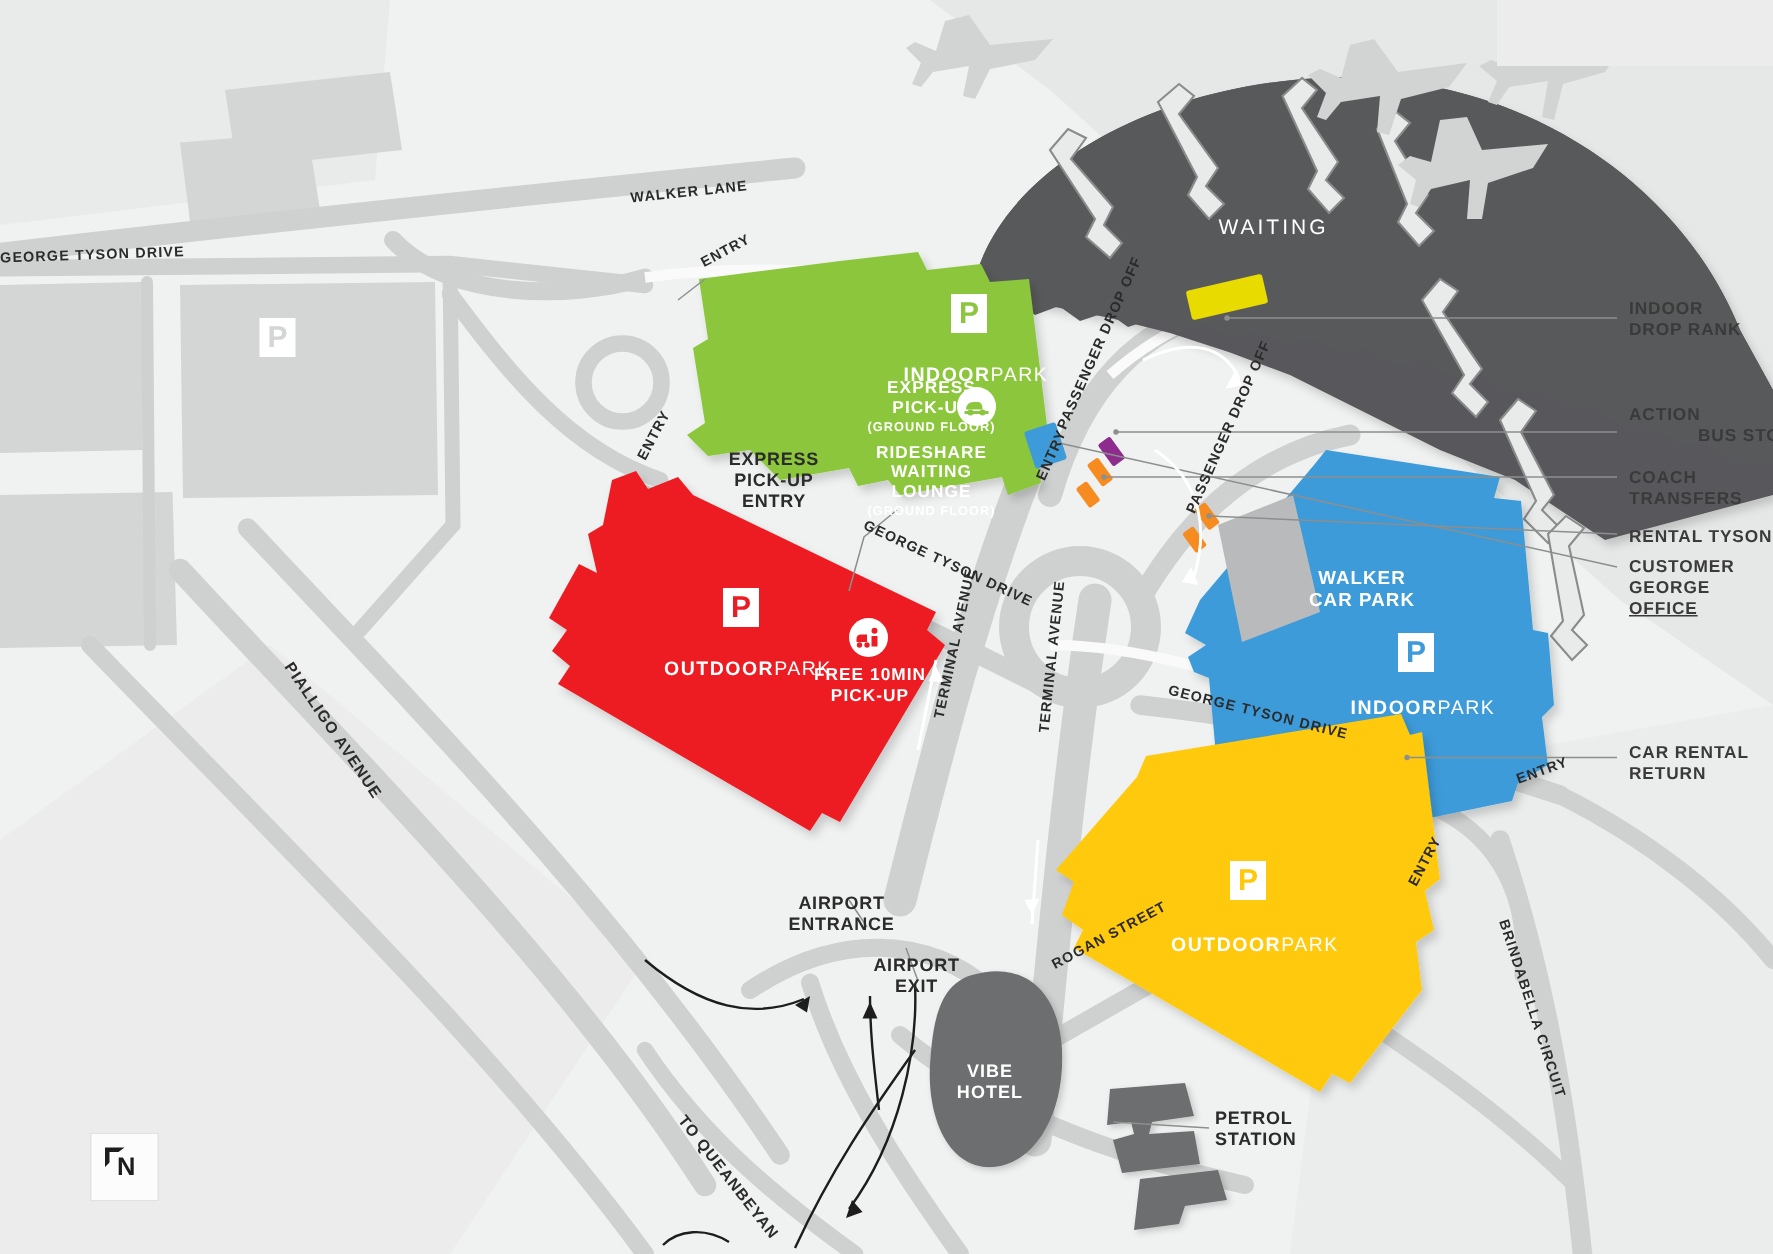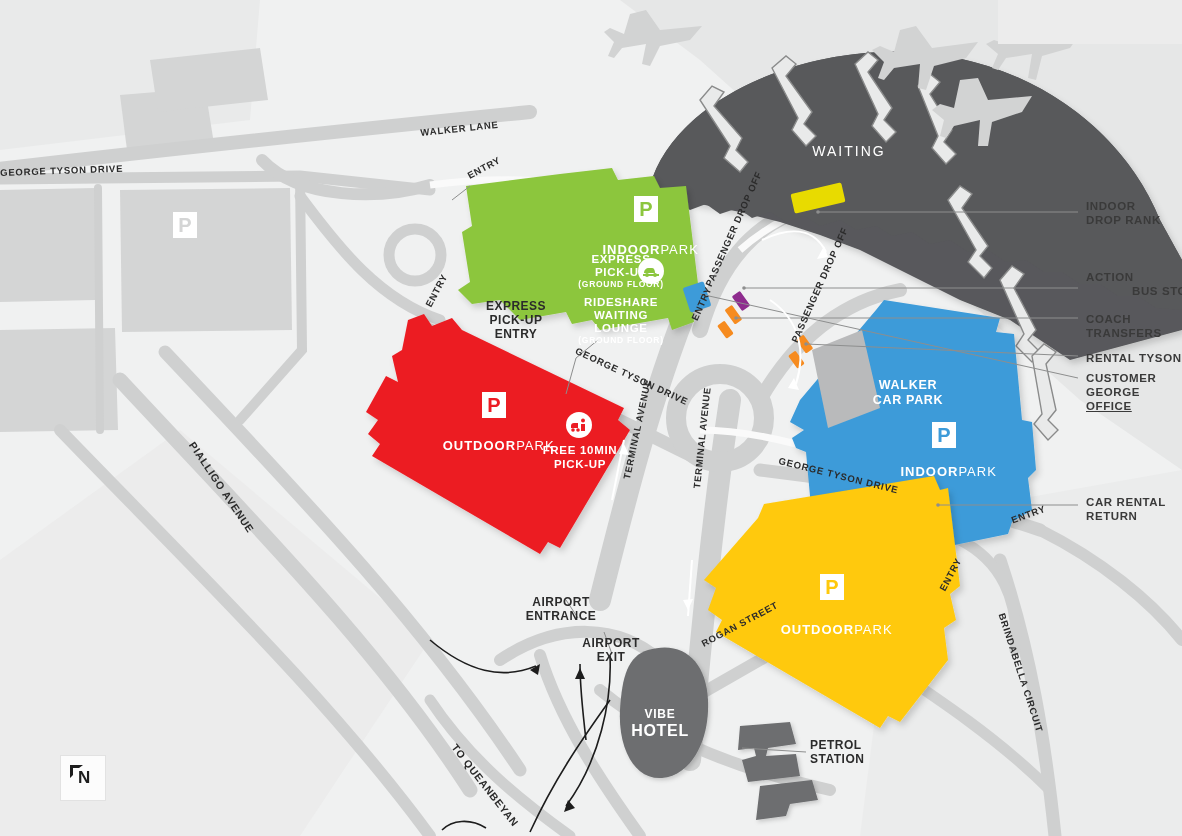--- a/index.html
+++ b/index.html
@@ -294,21 +294,21 @@
 <div class="lbl annot" style="left:466px;top:314px;width:100px;">PICK-UP</div>
 <div class="lbl annot" style="left:466px;top:328px;width:100px;">ENTRY</div>
 
 <div class="lbl annot" style="left:506px;top:596px;width:110px;">AIRPORT</div>
 <div class="lbl annot" style="left:506px;top:610px;width:110px;">ENTRANCE</div>
 
 <div class="lbl annot" style="left:570px;top:637px;width:82px;">AIRPORT</div>
 <div class="lbl annot" style="left:570px;top:651px;width:82px;text-align:center;">EXIT</div>
 
 <div class="lbl onblock zone-sub" style="left:622px;top:708px;width:76px;font-size:12px;">VIBE</div>
-<div class="lbl onblock zone-sub" style="left:622px;top:722px;width:76px;font-size:16px;">HOTEL</div>
+<div class="lbl onblock zone-sub" style="left:622px;top:722px;width:76px;font-size:12px;">HOTEL</div>
 
 <div class="lbl annot" style="left:810px;top:739px;width:90px;text-align:left;">PETROL</div>
 <div class="lbl annot" style="left:810px;top:753px;width:90px;text-align:left;">STATION</div>
 
 <div class="lbl callout" style="left:1086px;top:200px;">INDOOR</div>
 <div class="lbl callout" style="left:1086px;top:214px;">DROP RANK</div>
 
 <div class="lbl callout" style="left:1086px;top:271px;">ACTION</div>
 <div class="lbl callout" style="left:1132px;top:285px;">BUS STOP</div>
 

